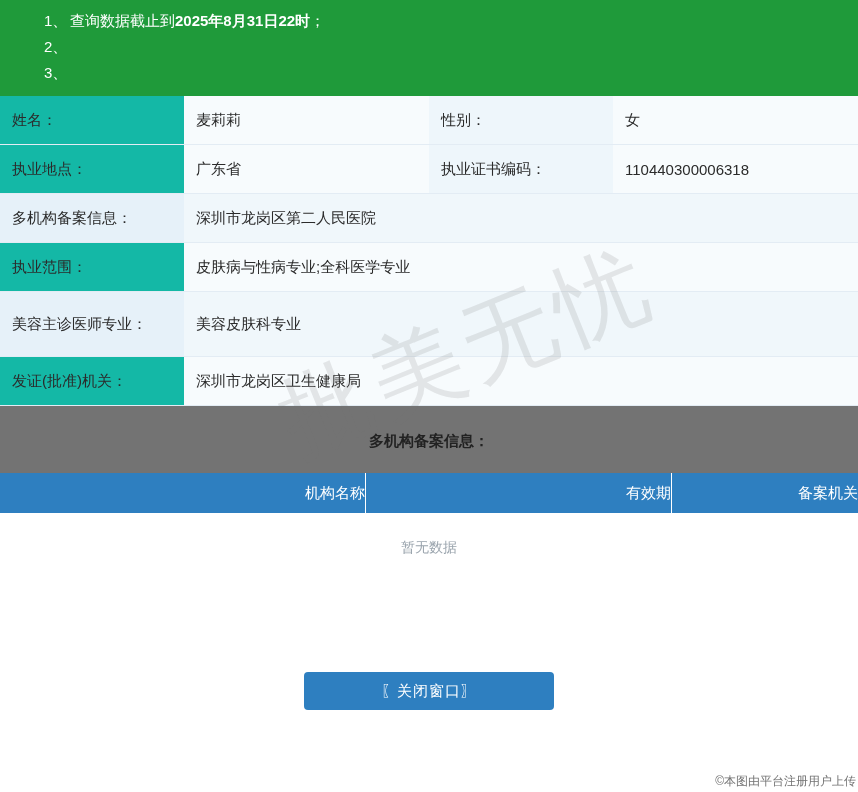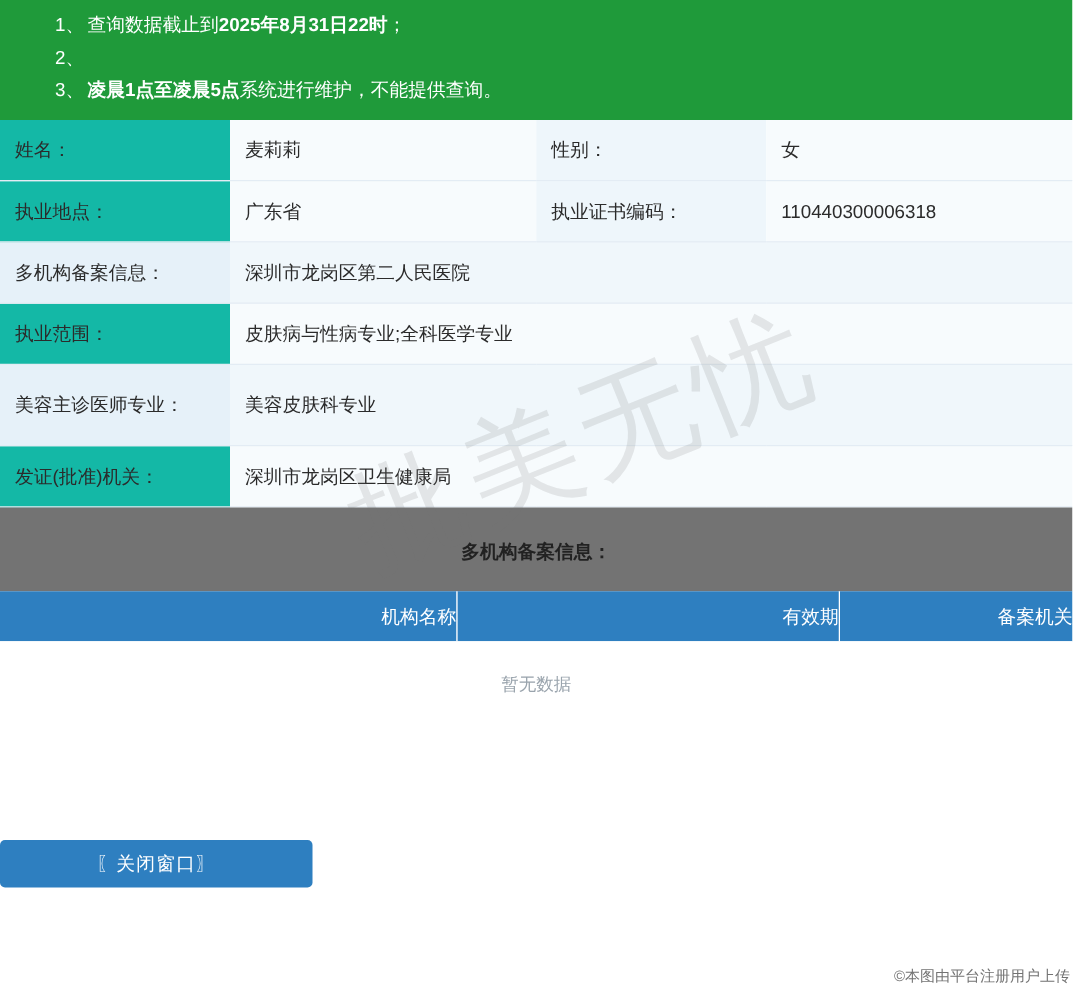--- a/index.html
+++ b/index.html
@@ -108,21 +108,21 @@
     vertical-align: top;
     padding-top: 26px;
     background: #ffffff;
     margin-left: 47px;
   }
 
   
   .btn-wrap {
     padding-top: 22px;
     display: flex;
-    justify-content: flex-start;
+    justify-content: center;
   }
   .close-btn {
     width: 250px;
     height: 38px;
     background: #2e7fc0;
     color: #ffffff;
     border: none;
     border-radius: 4px;
     font-size: 15px;
     font-family: "Liberation Sans", sans-serif;
@@ -159,21 +159,20 @@
 <div class="notice">
   <div class="notice-line">
     <span class="notice-num">1、</span>
     <span class="notice-text"><span>查询数据截止到</span><strong>2025年8月31日22时</strong><span>；</span></span>
   </div>
   <div class="notice-line">
     <span class="notice-num">2、</span>
   </div>
   <div class="notice-line">
     <span class="notice-num">3、</span>
-    <span class="notice-text"><span></span><strong>凌晨1点至凌晨5点</strong><span>系统进行维护，不能提供查询。</span></span>
   </div>
 </div>
 
 <table class="info-table">
   <tbody>
     <tr>
       <td class="lbl">姓名：</td>
       <td class="val">麦莉莉</td>
       <td class="lbl-2">性别：</td>
       <td class="val-2">女</td>

